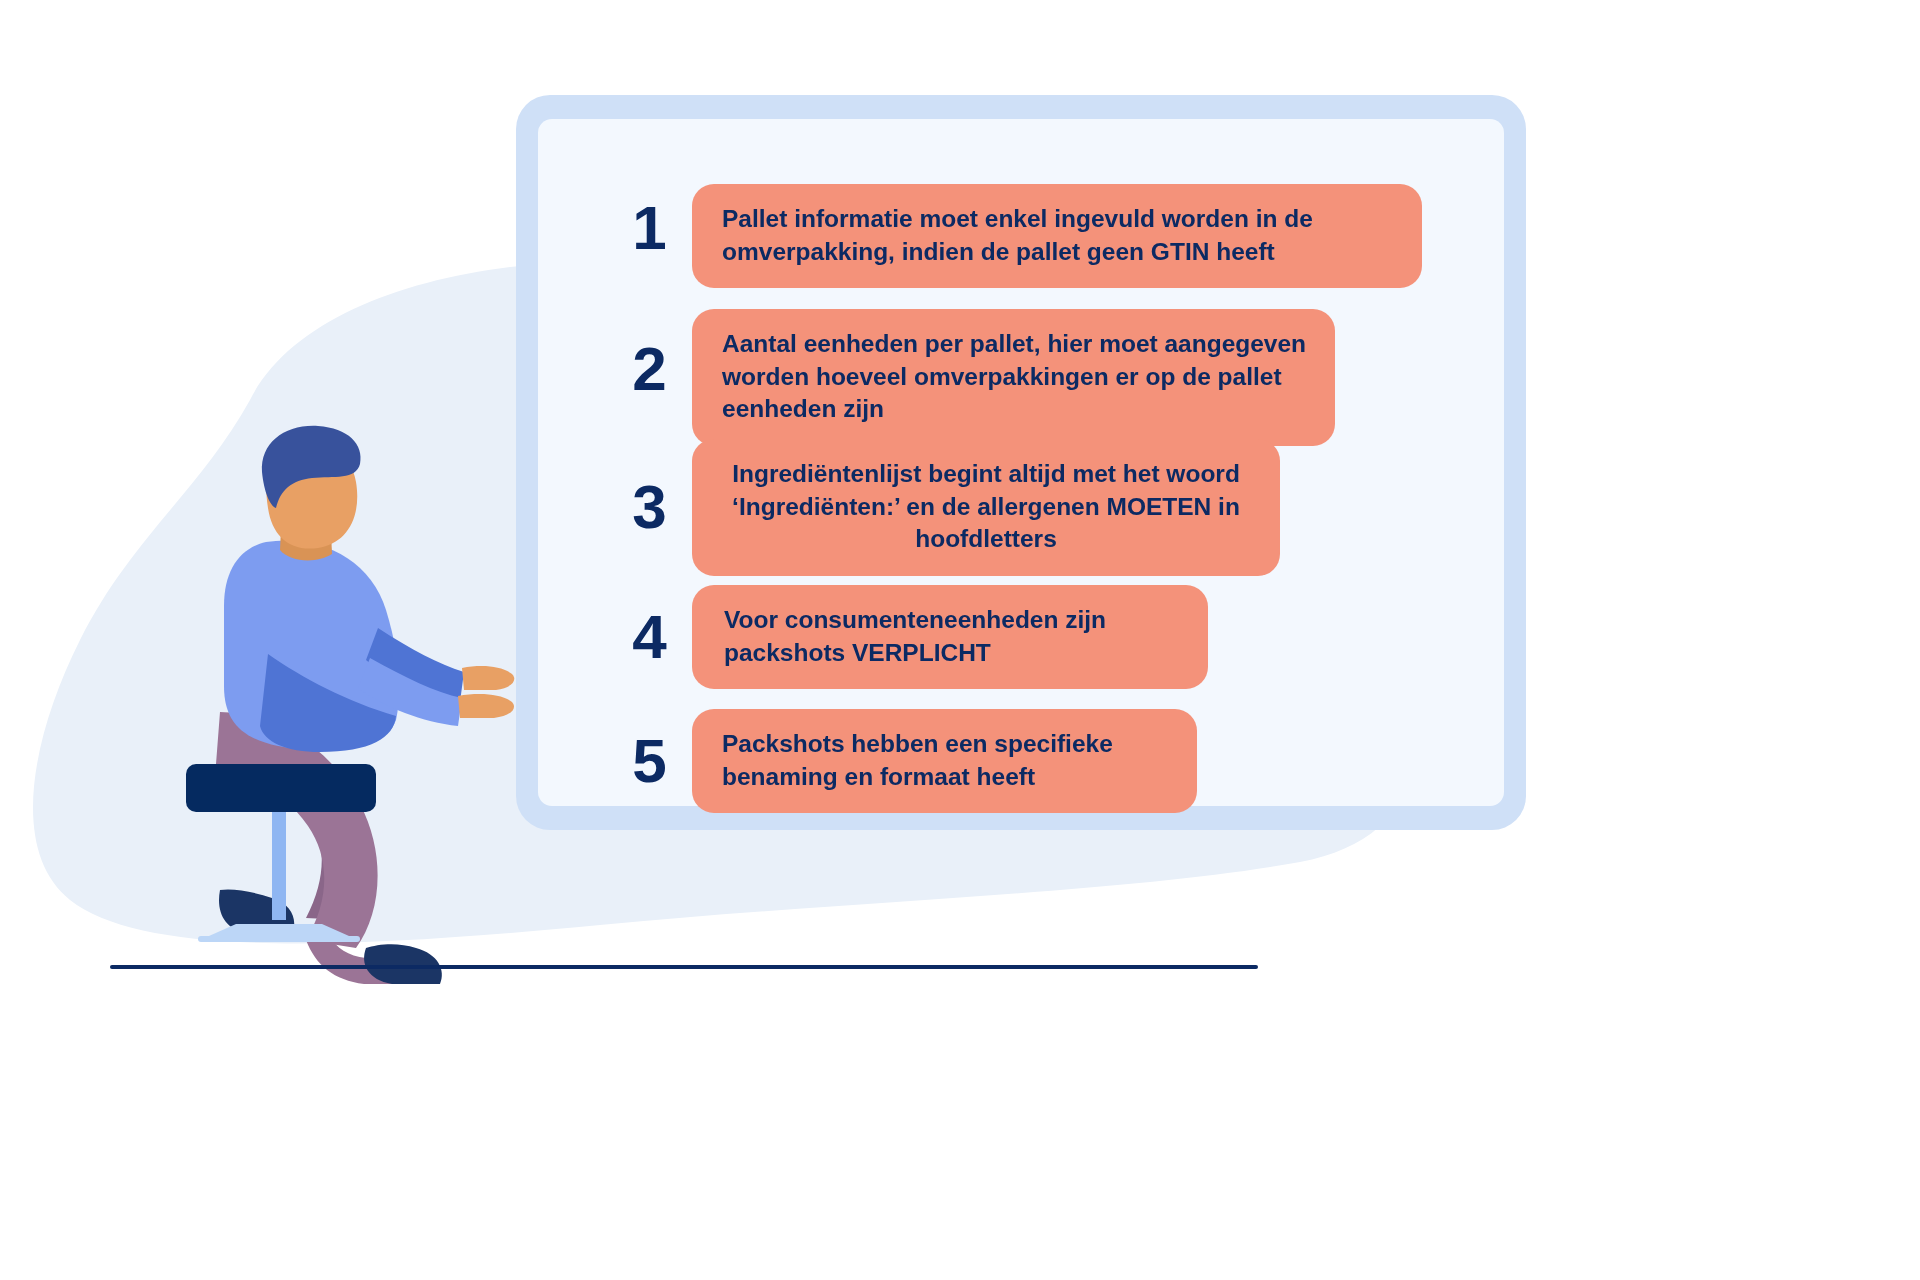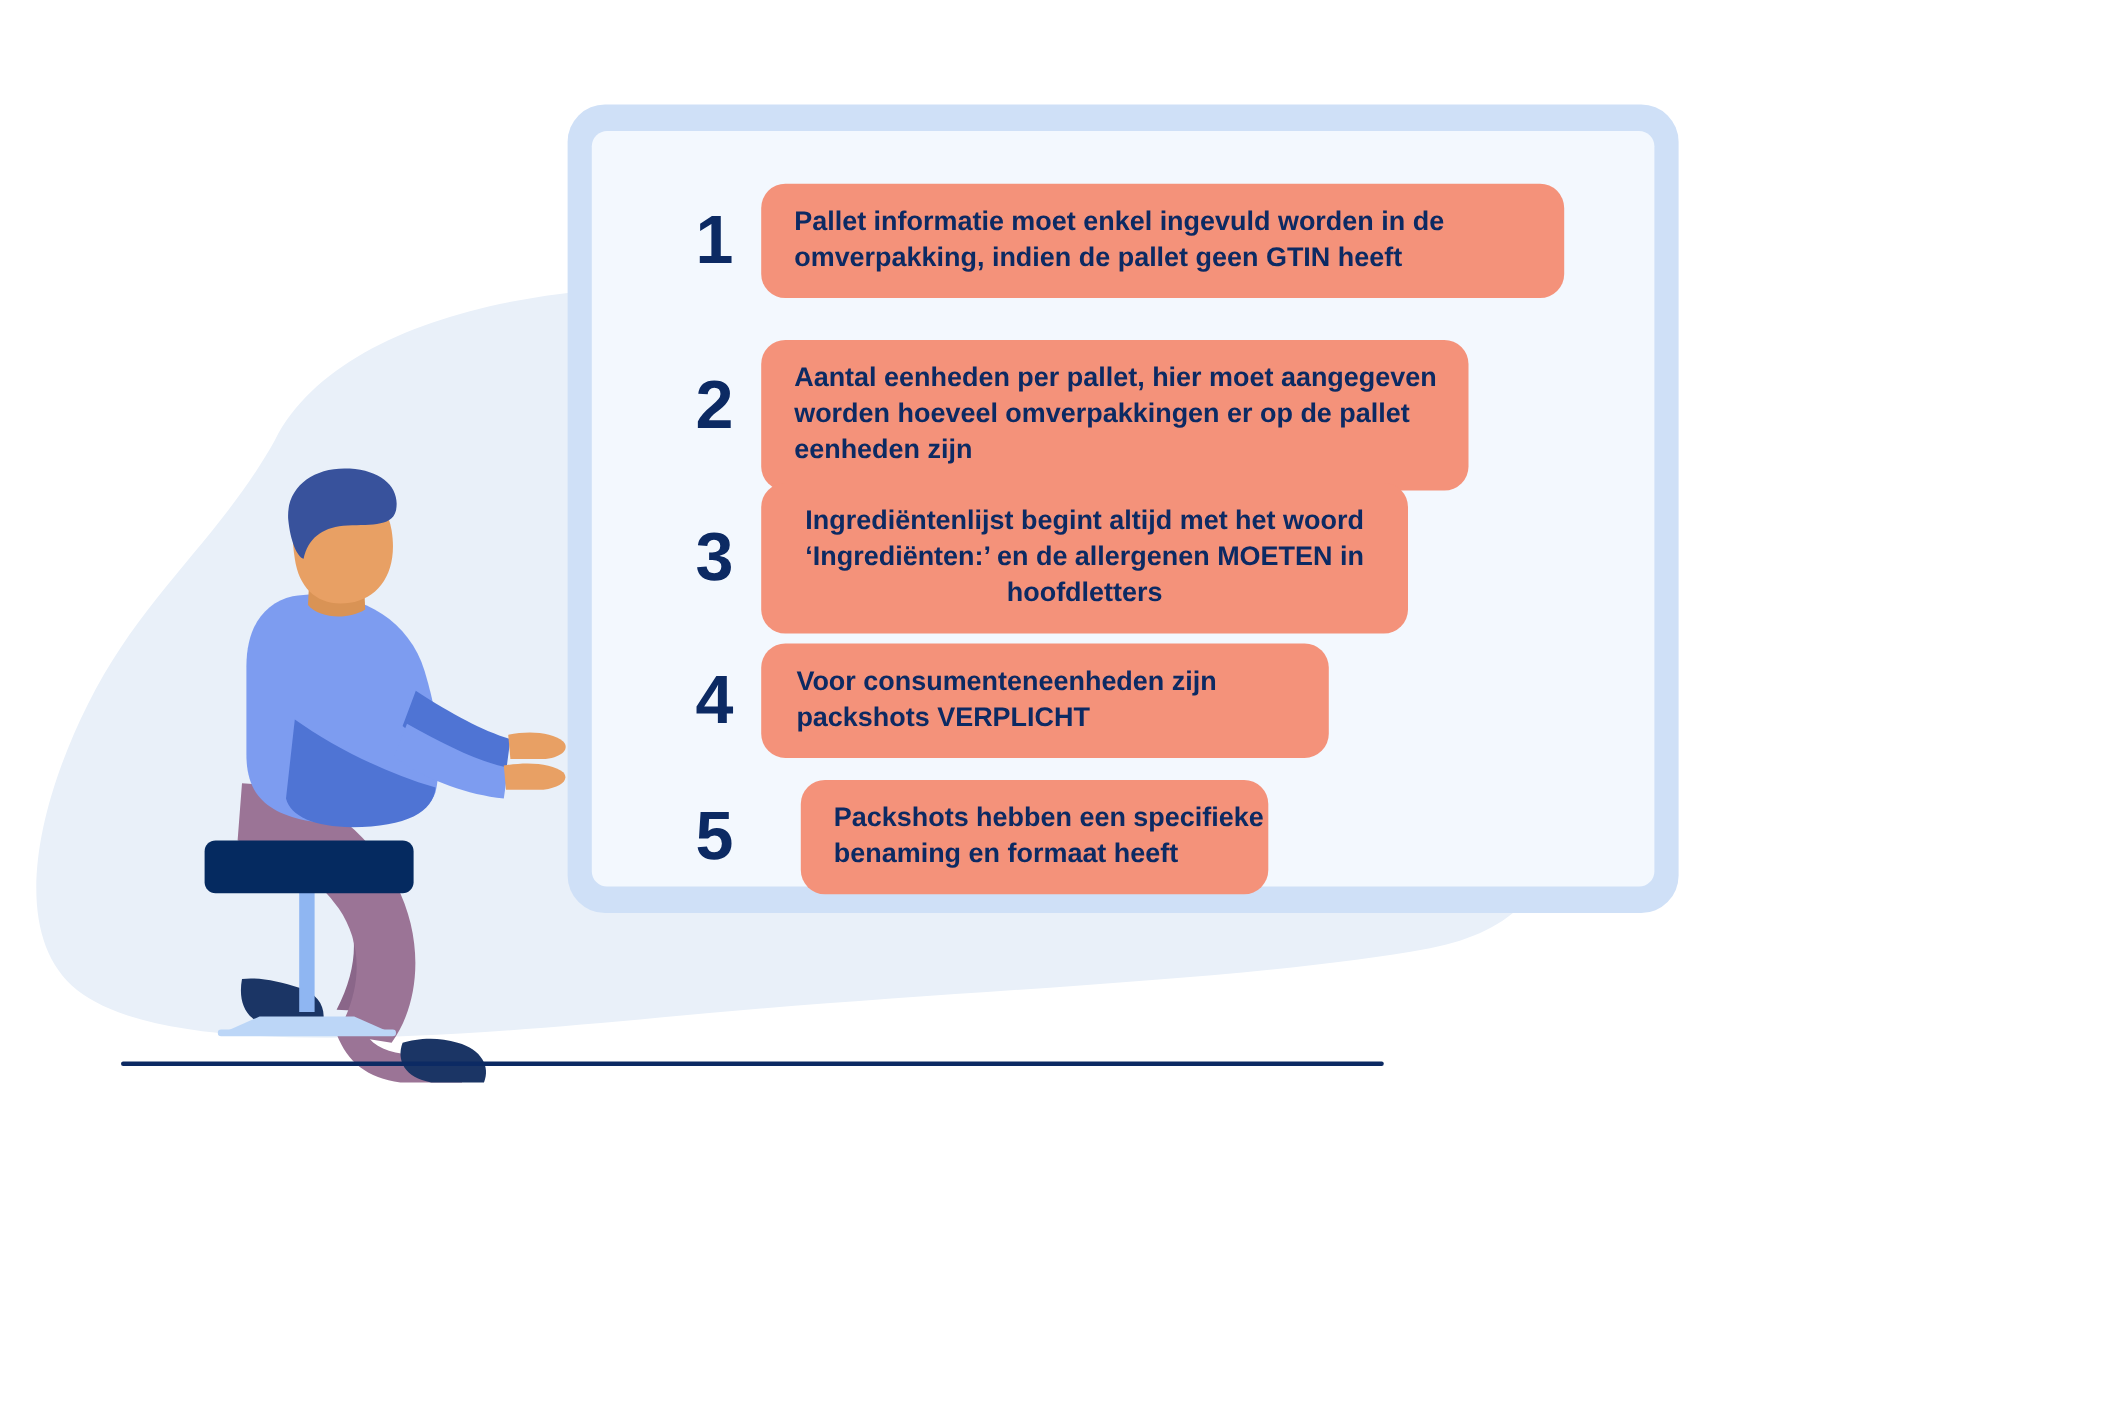--- a/index.html
+++ b/index.html
@@ -61,25 +61,25 @@
   }
   .pill .ln{display:block;white-space:nowrap;}
 
   
   #row1{top:0px;left:0px;}
   #row2{top:126px;left:0px;}
   #row3{top:272px;left:0px;}
   #row4{top:418px;left:0px;}
   #row5{top:542px;left:0px;}
 
-  #row1 .pill{width:730px;}
+  #row1 .pill{width:730px;margin-top:17px;}
   #row2 .pill{width:643px;margin-top:16px;}
   #row3 .pill{width:588px;text-align:center;}
   #row4 .pill{width:516px;padding-left:32px;}
-  #row5 .pill{width:425px;margin-left:36px;}
+  #row5 .pill{width:505px;}
 
   
   .floor{
     position:absolute;
     left:110px;top:965px;width:1148px;height:4px;
     background:#0c2a63;
     border-radius:2px;
   }
 
   

